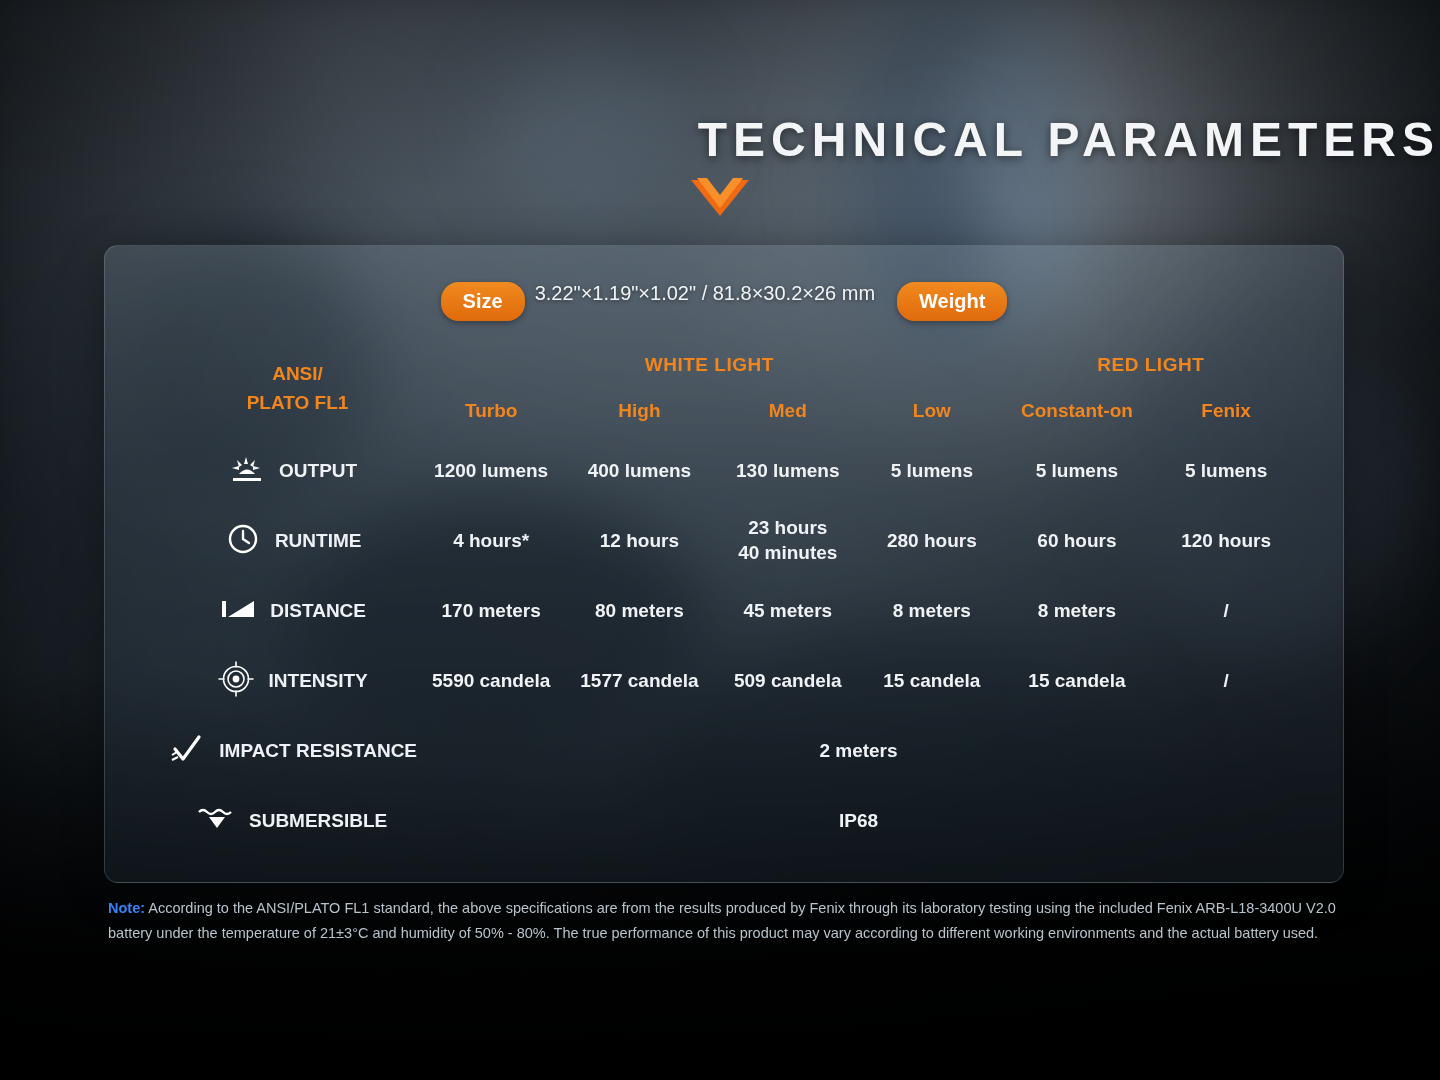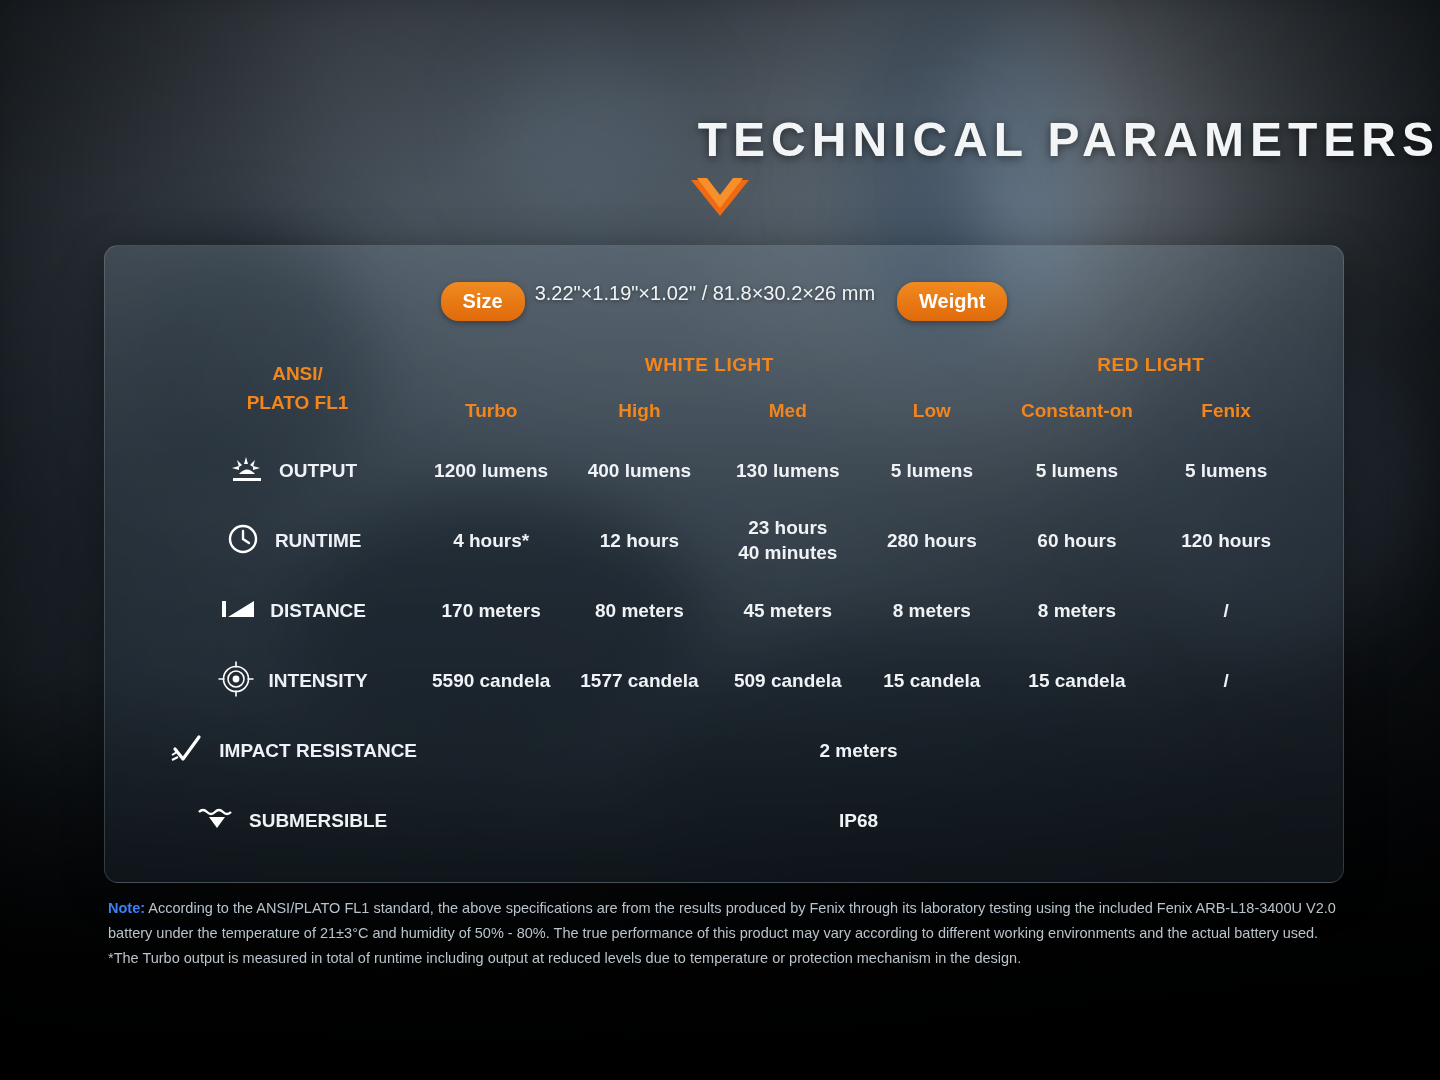--- a/index.html
+++ b/index.html
@@ -365,14 +365,13 @@
       <td class="data-cell vline" colspan="6">IP68</td>
     </tr>
   </tbody>
     </table>
 </div>
 
 <div class="notes">
   <p style="margin:0;">
     <b>Note:</b><span> According to the ANSI/PLATO FL1 standard, the above specifications are from the results produced by Fenix through its laboratory testing using the included Fenix ARB-L18-3400U V2.0 battery under the temperature of 21±3°C and humidity of 50% - 80%. The true performance of this product may vary according to different working environments and the actual battery used.</span>
   </p>
-  <p style="margin:0;">*The Turbo output is measured in total of runtime including output at reduced levels due to temperature or protection mechanism in the design.</p>
 </div>
 
 </body></html>

